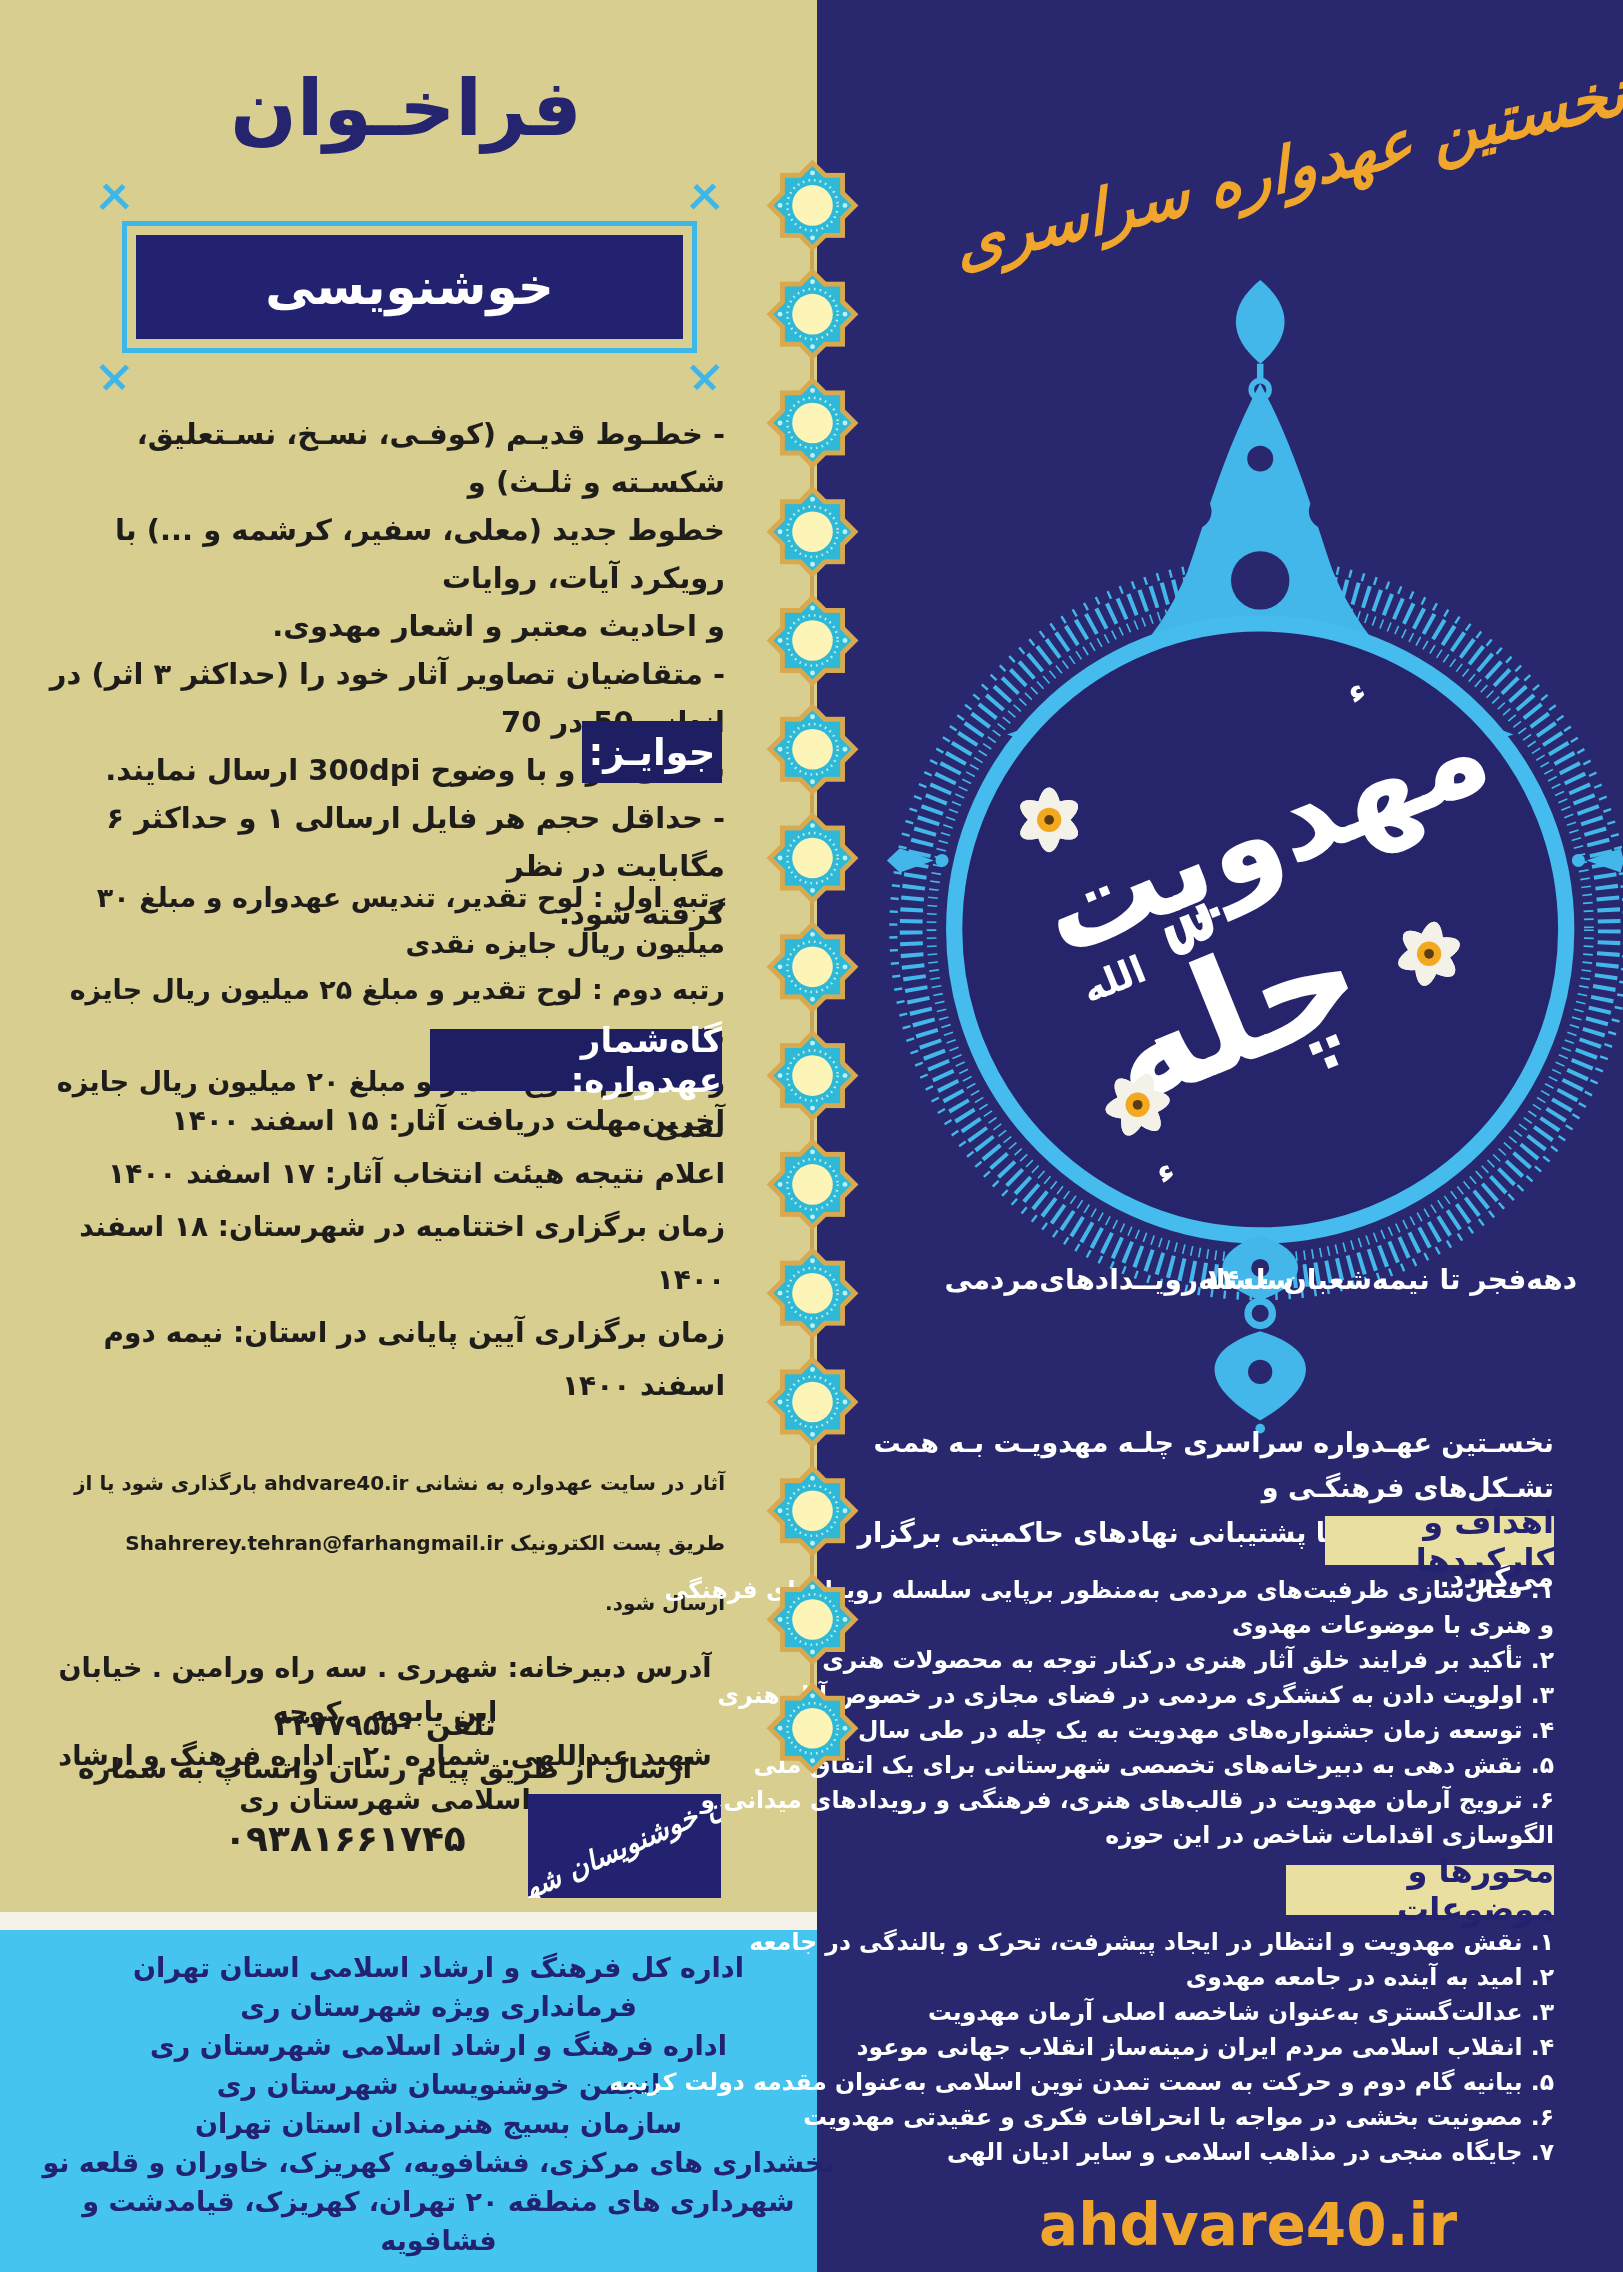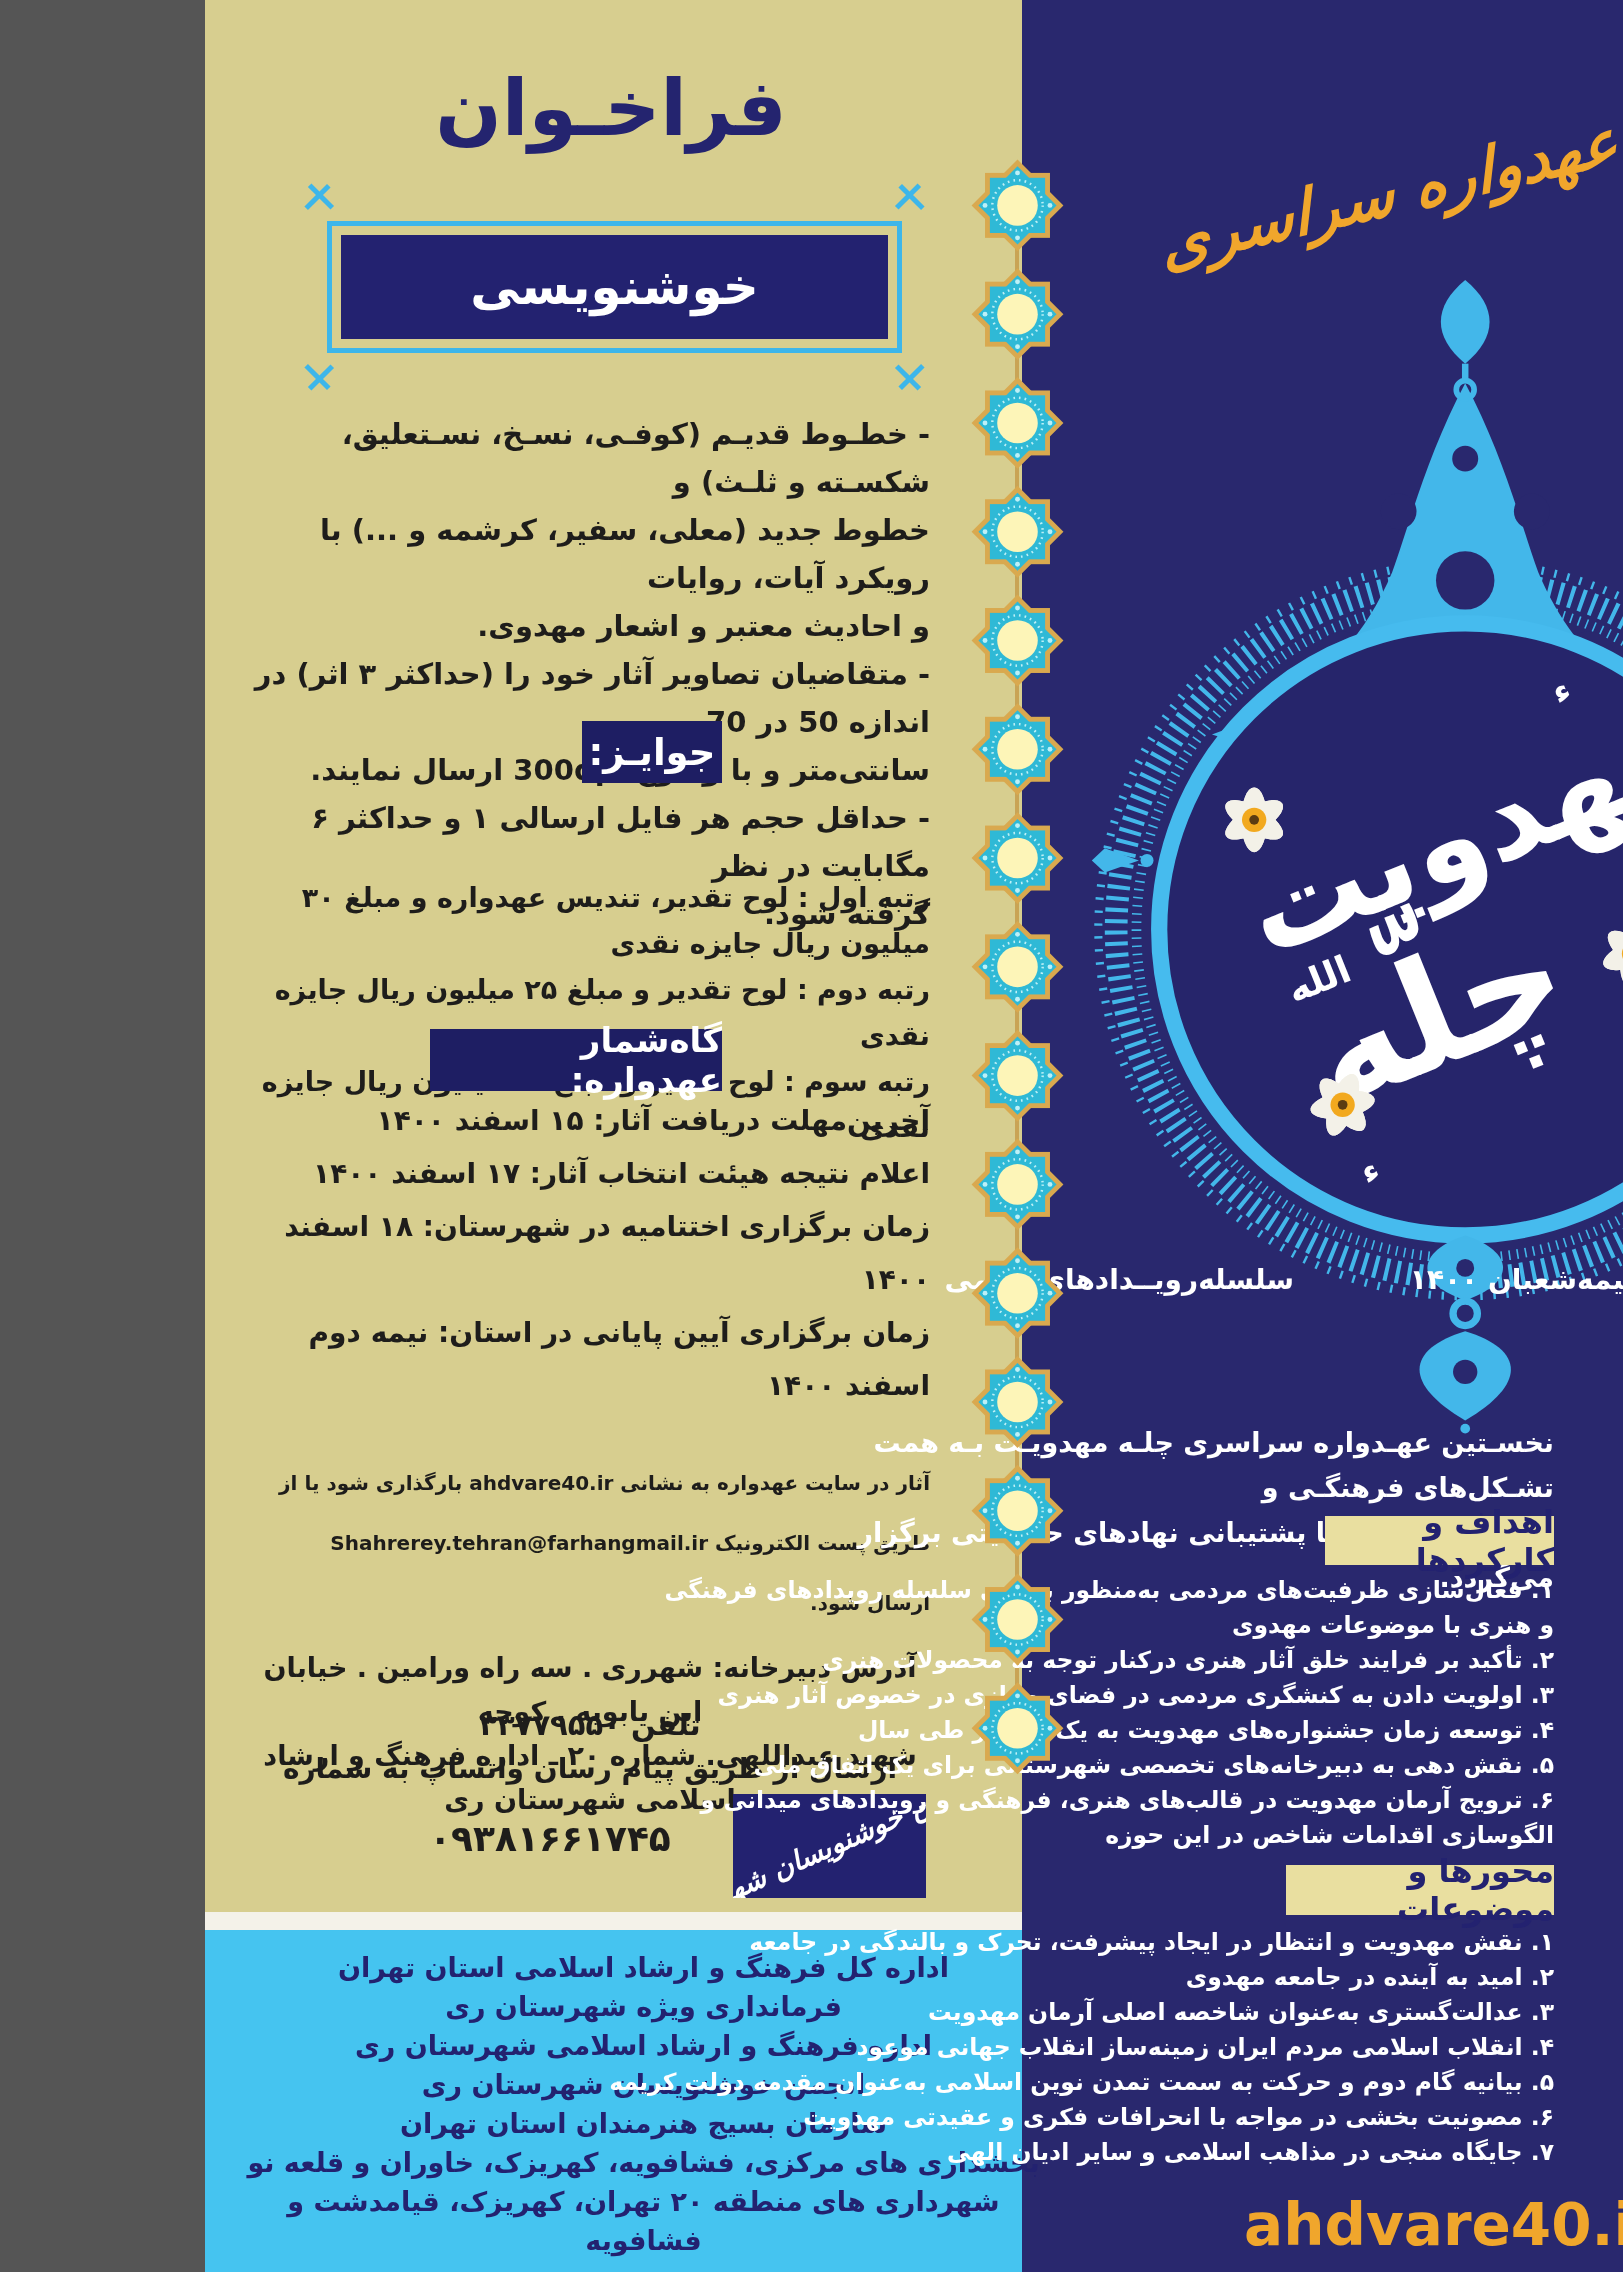--- a/index.html
+++ b/index.html
@@ -1,17 +1,17 @@
 <!DOCTYPE html>
 <html lang="fa" dir="rtl" style="font-size:13px"><head>
 <meta charset="utf-8">
 <style>
   html,body{margin:0;padding:0;background:#555;}
   .poster{
-    position:relative; width:1418px; height:2273px; overflow:hidden;
+    position:relative; width:1623px; height:2273px; overflow:hidden;
     font-family:"DejaVu Sans","Liberation Sans",sans-serif;
     direction:rtl;
   }
   
   .left-panel{position:absolute;left:0;top:0;width:817px;height:1912px;background:#d7ce8f;}
   .white-strip{position:absolute;left:0;top:1912px;width:817px;height:18px;background:#f4f2e9;}
   .sponsor-box{position:absolute;left:0;top:1930px;width:817px;height:343px;background:#45c4f0;}
   .right-panel{position:absolute;left:817px;top:0;width:807px;height:2273px;background:#29286e;}
   .divider-gold{position:absolute;left:810px;top:170px;width:4px;height:1591px;background:#c9a455;}
 

